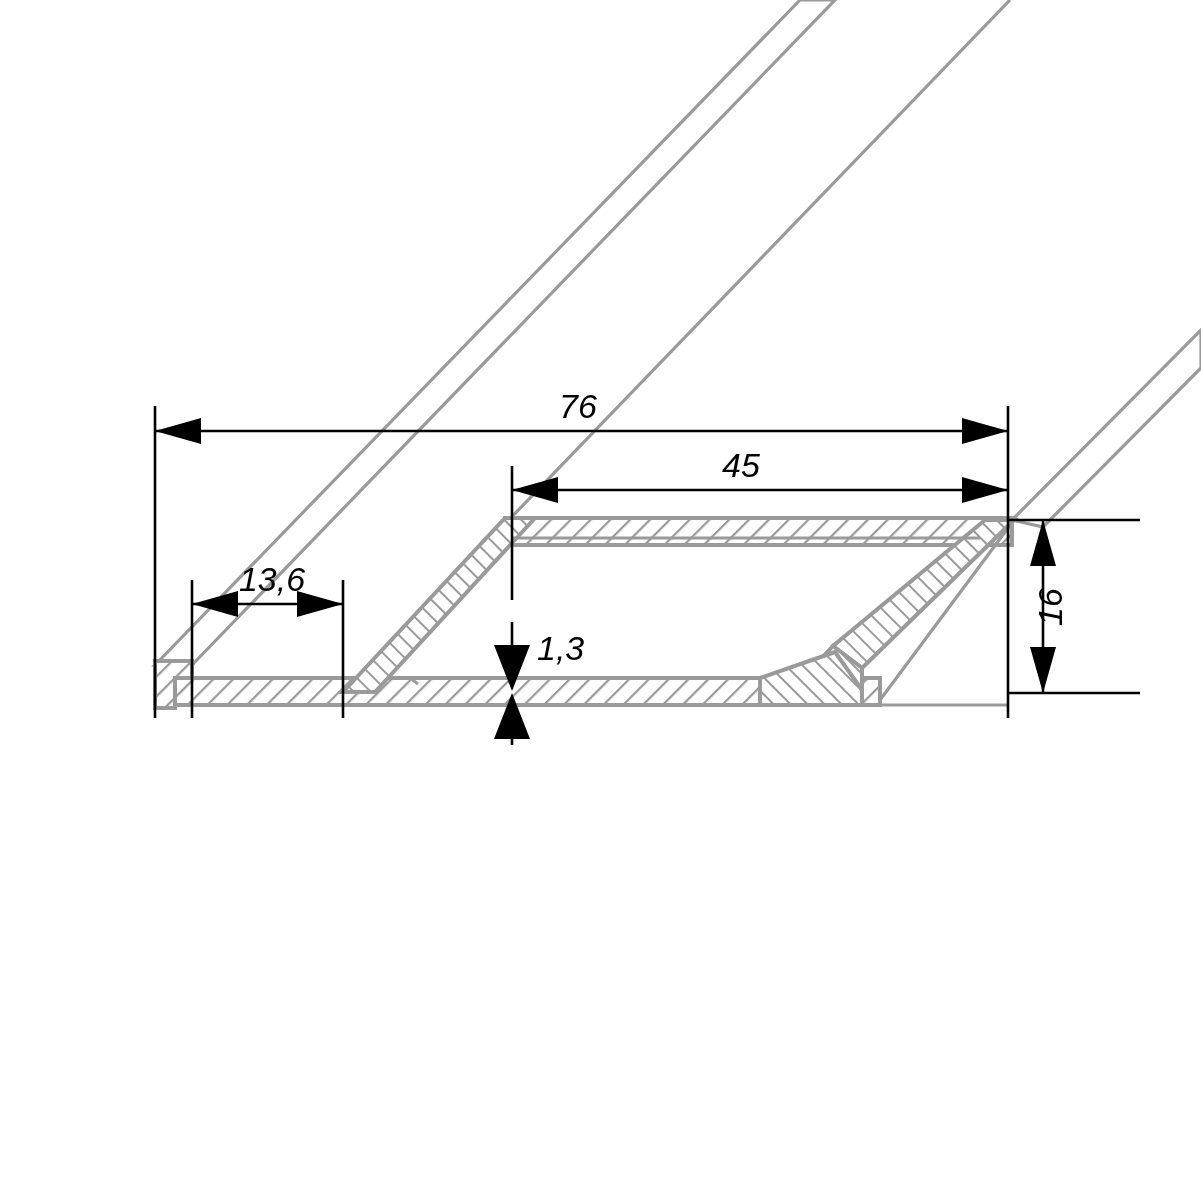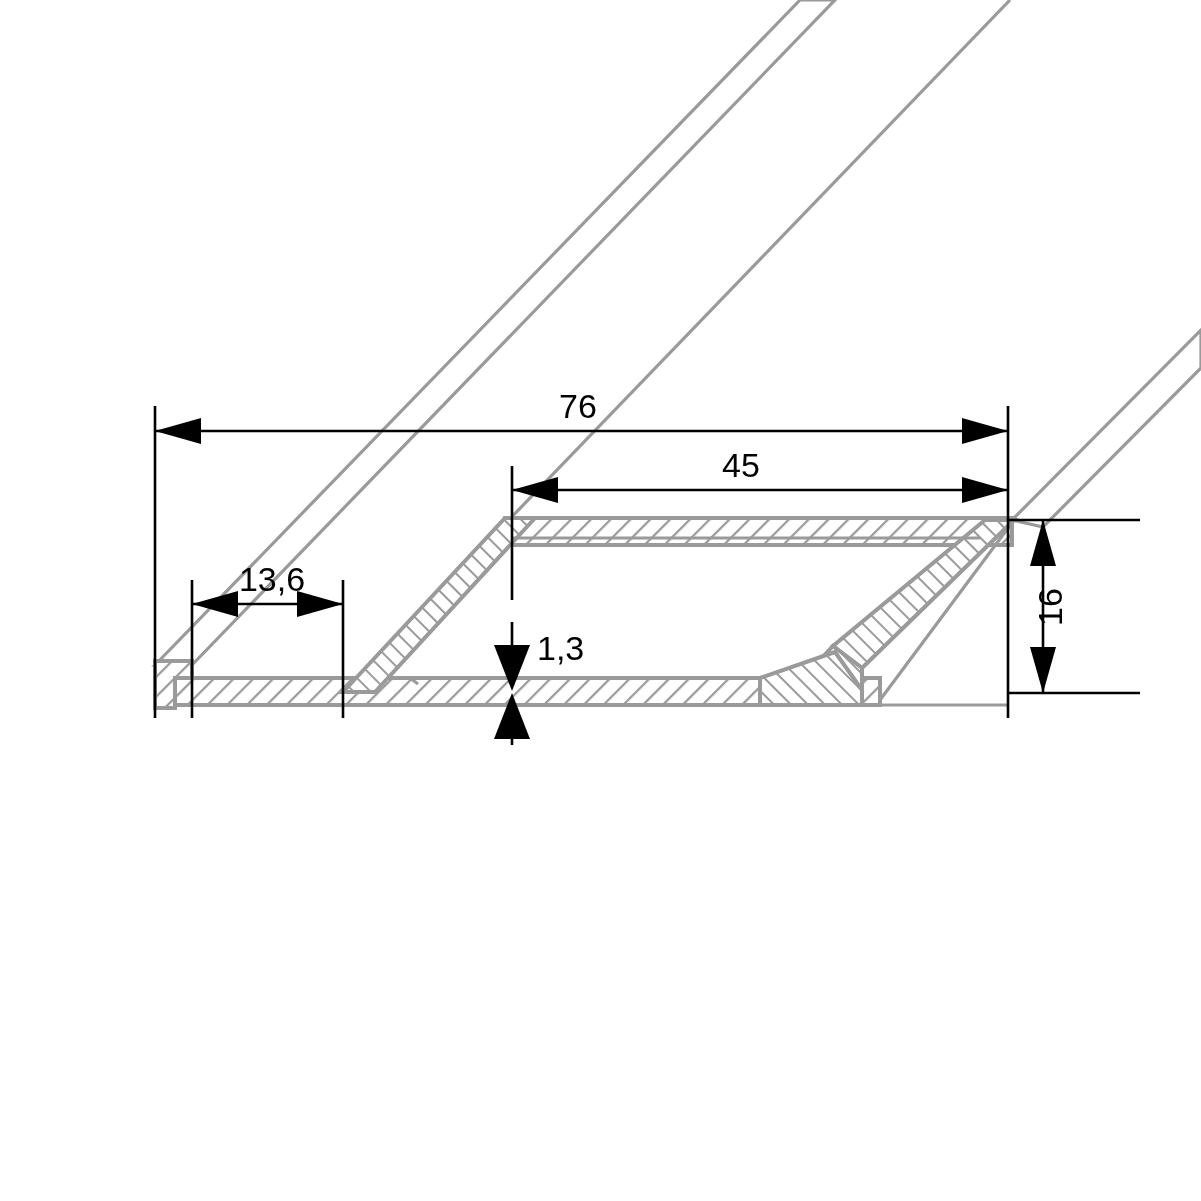--- a/index.html
+++ b/index.html
@@ -10,20 +10,21 @@
   }
   body {
     font-family: "Liberation Sans", sans-serif;
   }
   #drawing-root {
     position: relative;
     width: 1201px;
     height: 1201px;
     background: #ffffff;
     overflow: hidden;
+    font-style: italic;
   }
   #drawing-svg {
     display: block;
     width: 1201px;
     height: 1201px;
   }
   .dim-text {
     font-family: "Liberation Sans", sans-serif;
     font-size: 34px;
     fill: #000000;

